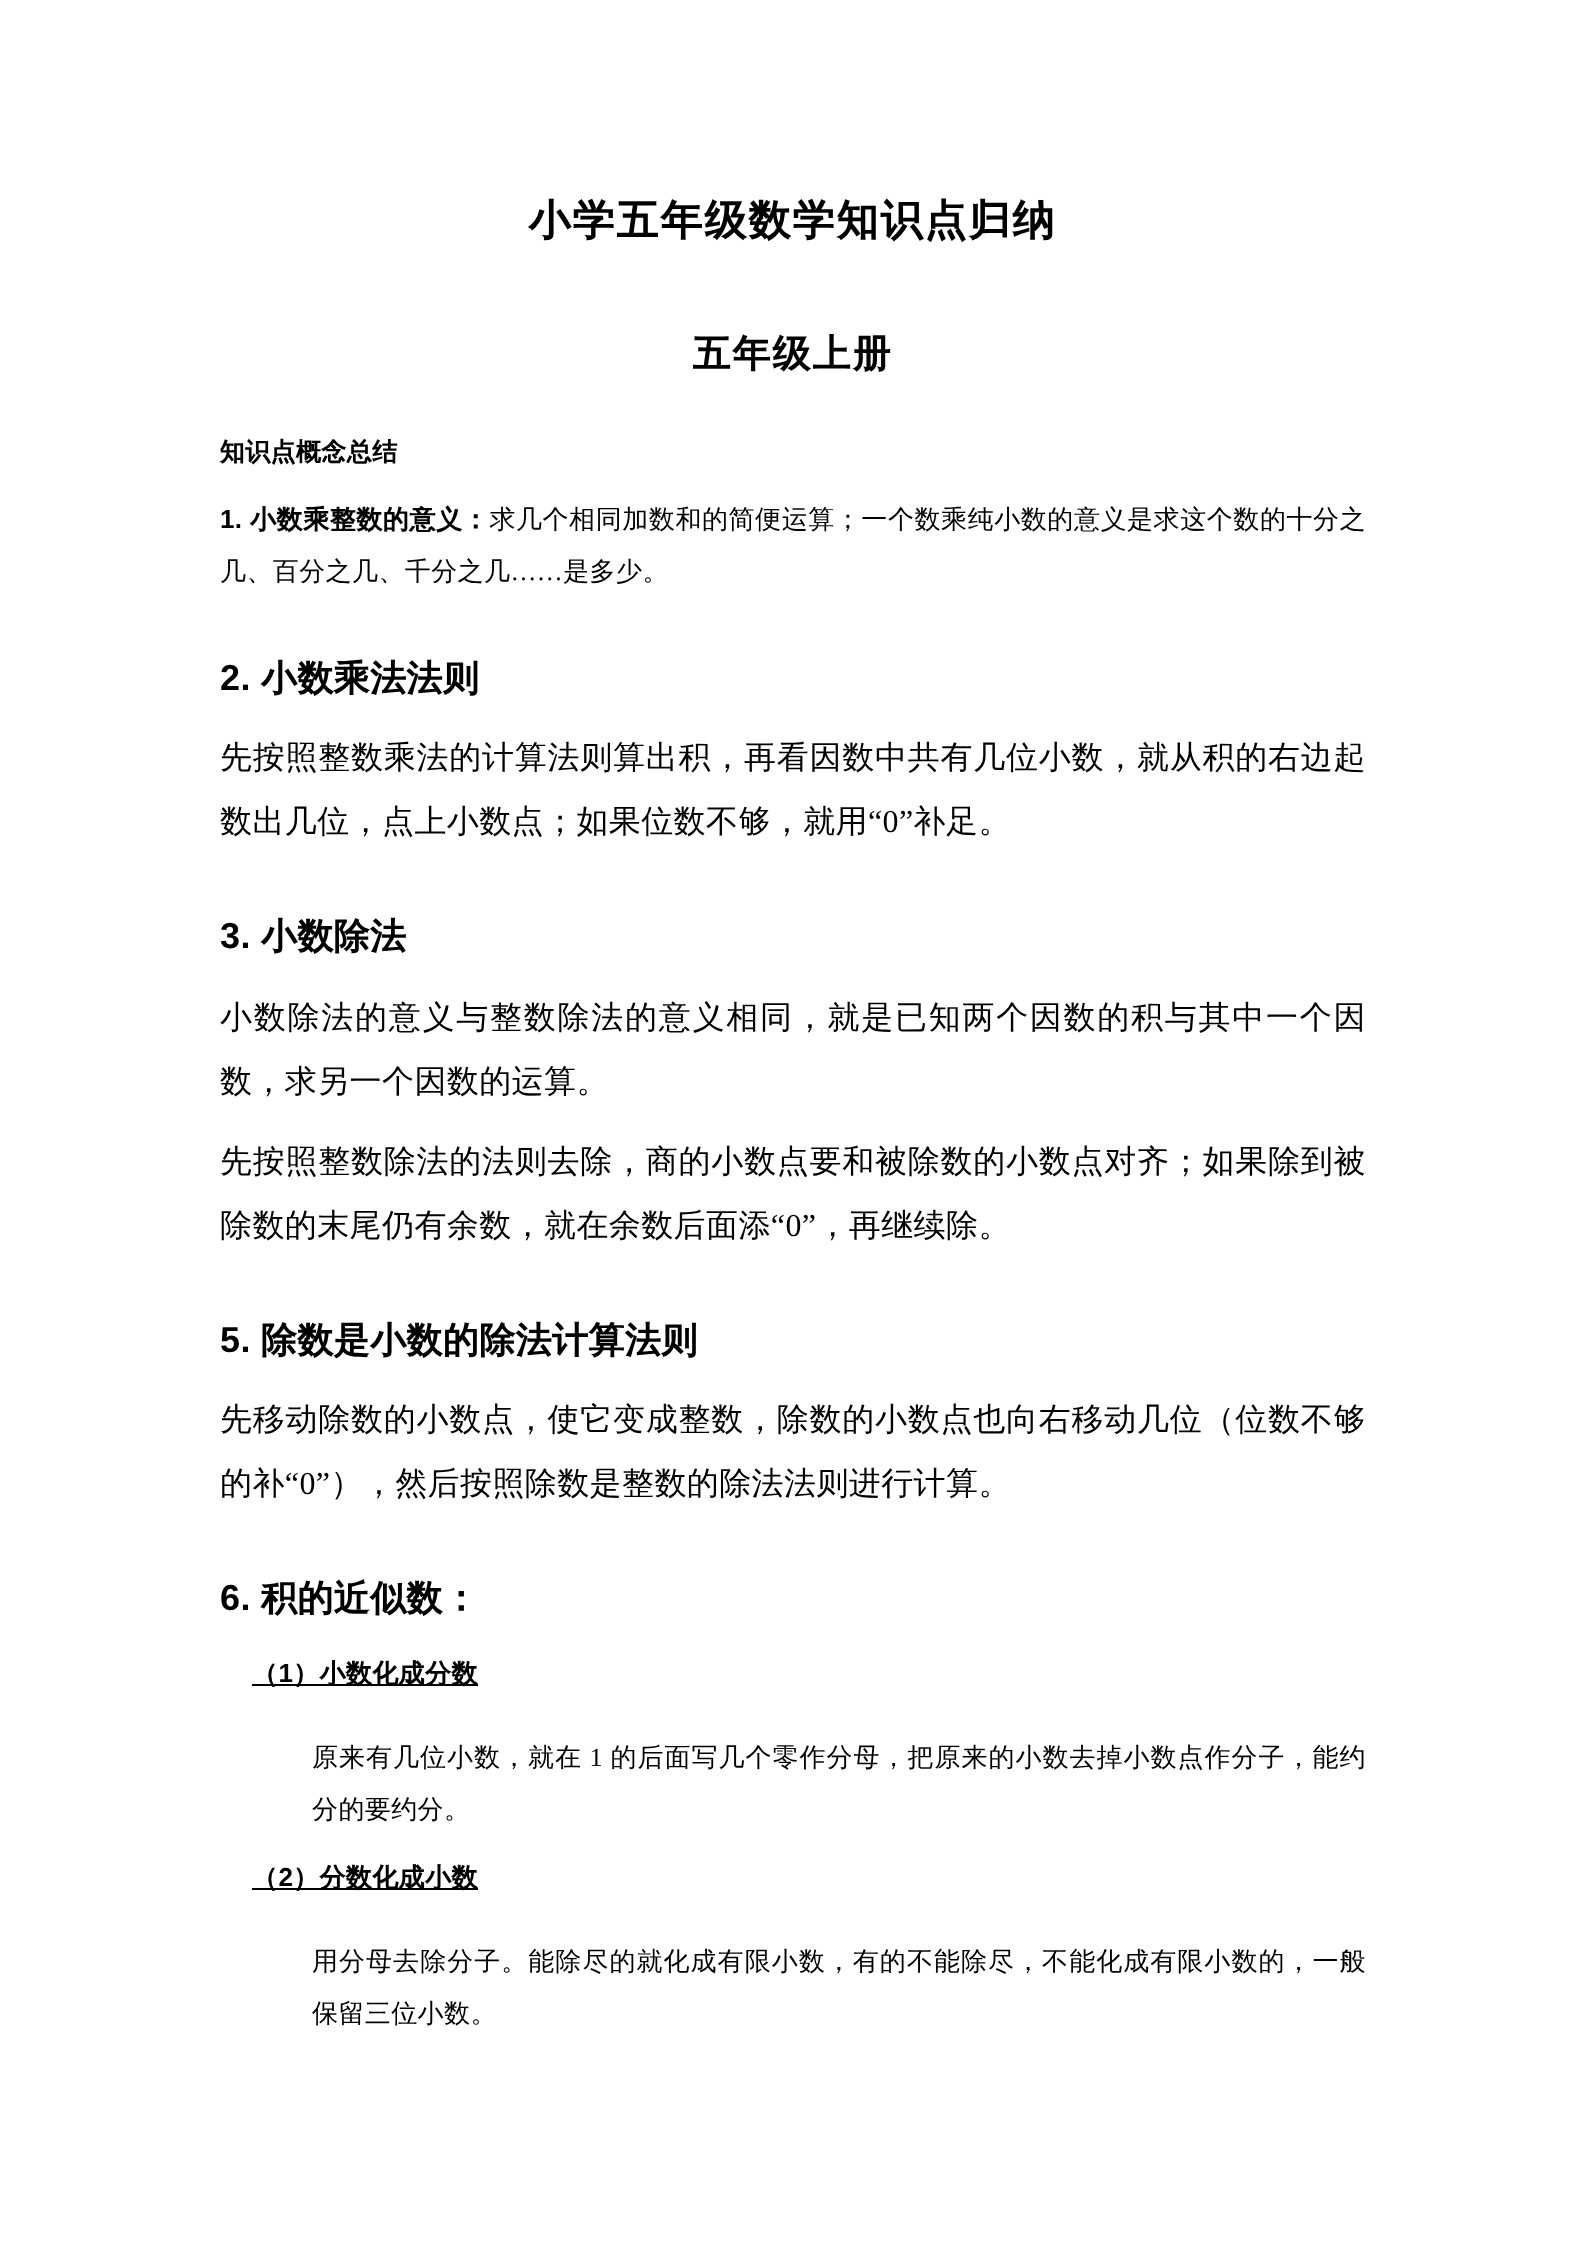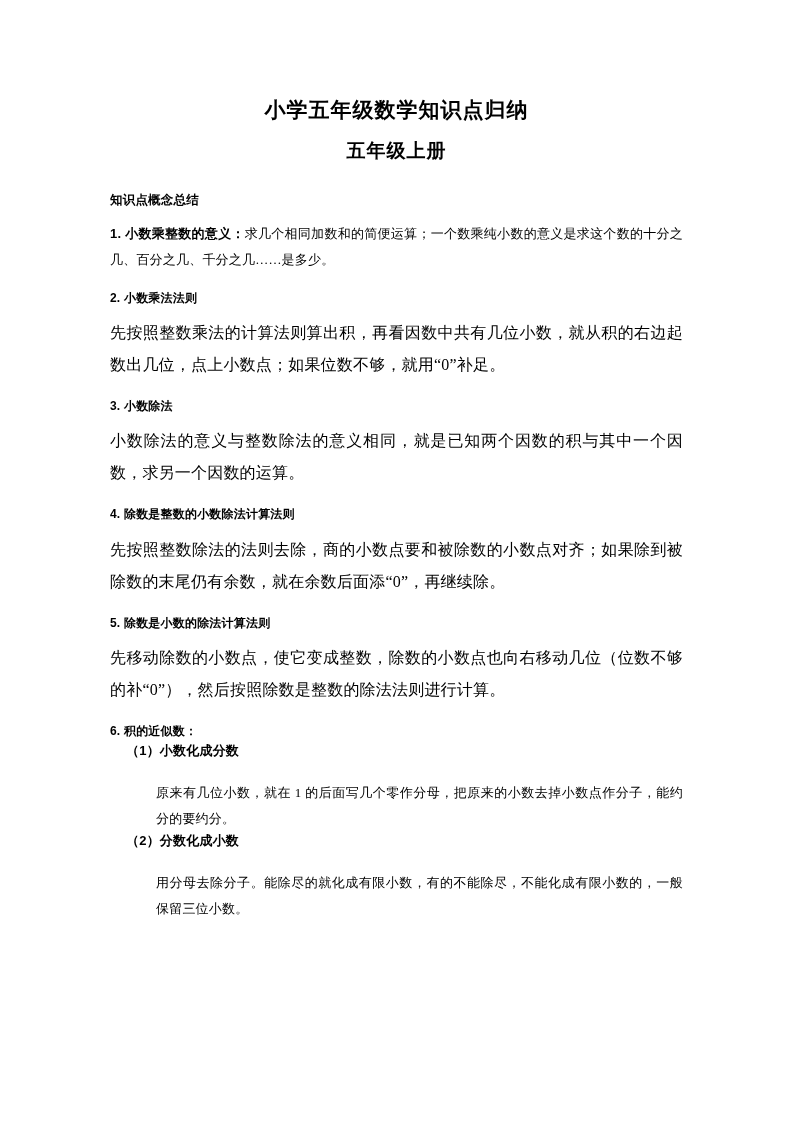--- a/index.html
+++ b/index.html
@@ -28,34 +28,34 @@
     font-size: 21px;
     letter-spacing: 1px;
     margin-top: 96px;
     font-family: "Liberation Sans", "DejaVu Sans", sans-serif;
   }
   .subtitle {
     text-align: center;
     font-weight: bold;
     font-size: 19px;
     letter-spacing: 1px;
-    margin-top: 14px;
+    margin-top: 40px;
     font-family: "Liberation Sans", "DejaVu Sans", sans-serif;
   }
   .section-head {
     font-weight: bold;
     font-size: 12.5px;
     margin-top: 28px;
     font-family: "Liberation Sans", "DejaVu Sans", sans-serif;
     letter-spacing: 0.2px;
   }
   .heading {
     font-weight: bold;
-    font-size: 12px;
-    margin-top: 14px;
+    font-size: 18px;
+    margin-top: 24px;
     line-height: 1.85;
     font-family: "Liberation Sans", "DejaVu Sans", sans-serif;
     letter-spacing: 0.2px;
   }
   .para {
     font-size: 16px;
     line-height: 2.0;
     margin-top: 8px;
     text-align: justify;
     letter-spacing: 0.2px;
@@ -67,24 +67,25 @@
     text-align: justify;
     letter-spacing: 0.2px;
   }
   .heading-inline .b {
     font-weight: bold;
     font-family: "Liberation Sans", "DejaVu Sans", sans-serif;
   }
   .sub-heading {
     font-weight: bold;
     font-size: 13px;
-    margin-top: 0;
+    margin-top: 12px;
     padding-left: 16px;
     font-family: "Liberation Sans", "DejaVu Sans", sans-serif;
     letter-spacing: 0.2px;
+    text-decoration: underline;
   }
   .sub-para {
     font-size: 13px;
     line-height: 2.0;
     margin-top: 20px;
     padding-left: 46px;
     text-align: justify;
     letter-spacing: 0.2px;
   }
 </style>
@@ -100,21 +101,20 @@
   <div class="heading-inline">
     <span class="b">1. 小数乘整数的意义：</span><span>求几个相同加数和的简便运算；一个数乘纯小数的意义是求这个数的十分之几、百分之几、千分之几……是多少。</span>
   </div>
 
   <div class="heading">2. 小数乘法法则</div>
   <div class="para">先按照整数乘法的计算法则算出积，再看因数中共有几位小数，就从积的右边起数出几位，点上小数点；如果位数不够，就用“0”补足。</div>
 
   <div class="heading">3. 小数除法</div>
   <div class="para">小数除法的意义与整数除法的意义相同，就是已知两个因数的积与其中一个因数，求另一个因数的运算。</div>
 
-  <div class="heading">4. 除数是整数的小数除法计算法则</div>
   <div class="para">先按照整数除法的法则去除，商的小数点要和被除数的小数点对齐；如果除到被除数的末尾仍有余数，就在余数后面添“0”，再继续除。</div>
 
   <div class="heading">5. 除数是小数的除法计算法则</div>
   <div class="para">先移动除数的小数点，使它变成整数，除数的小数点也向右移动几位（位数不够的补“0”），然后按照除数是整数的除法法则进行计算。</div>
 
   <div class="heading">6. 积的近似数：</div>
 
 
   <div class="sub-heading">（1）小数化成分数</div>
   <div class="sub-para">原来有几位小数，就在 1 的后面写几个零作分母，把原来的小数去掉小数点作分子，能约分的要约分。</div>

